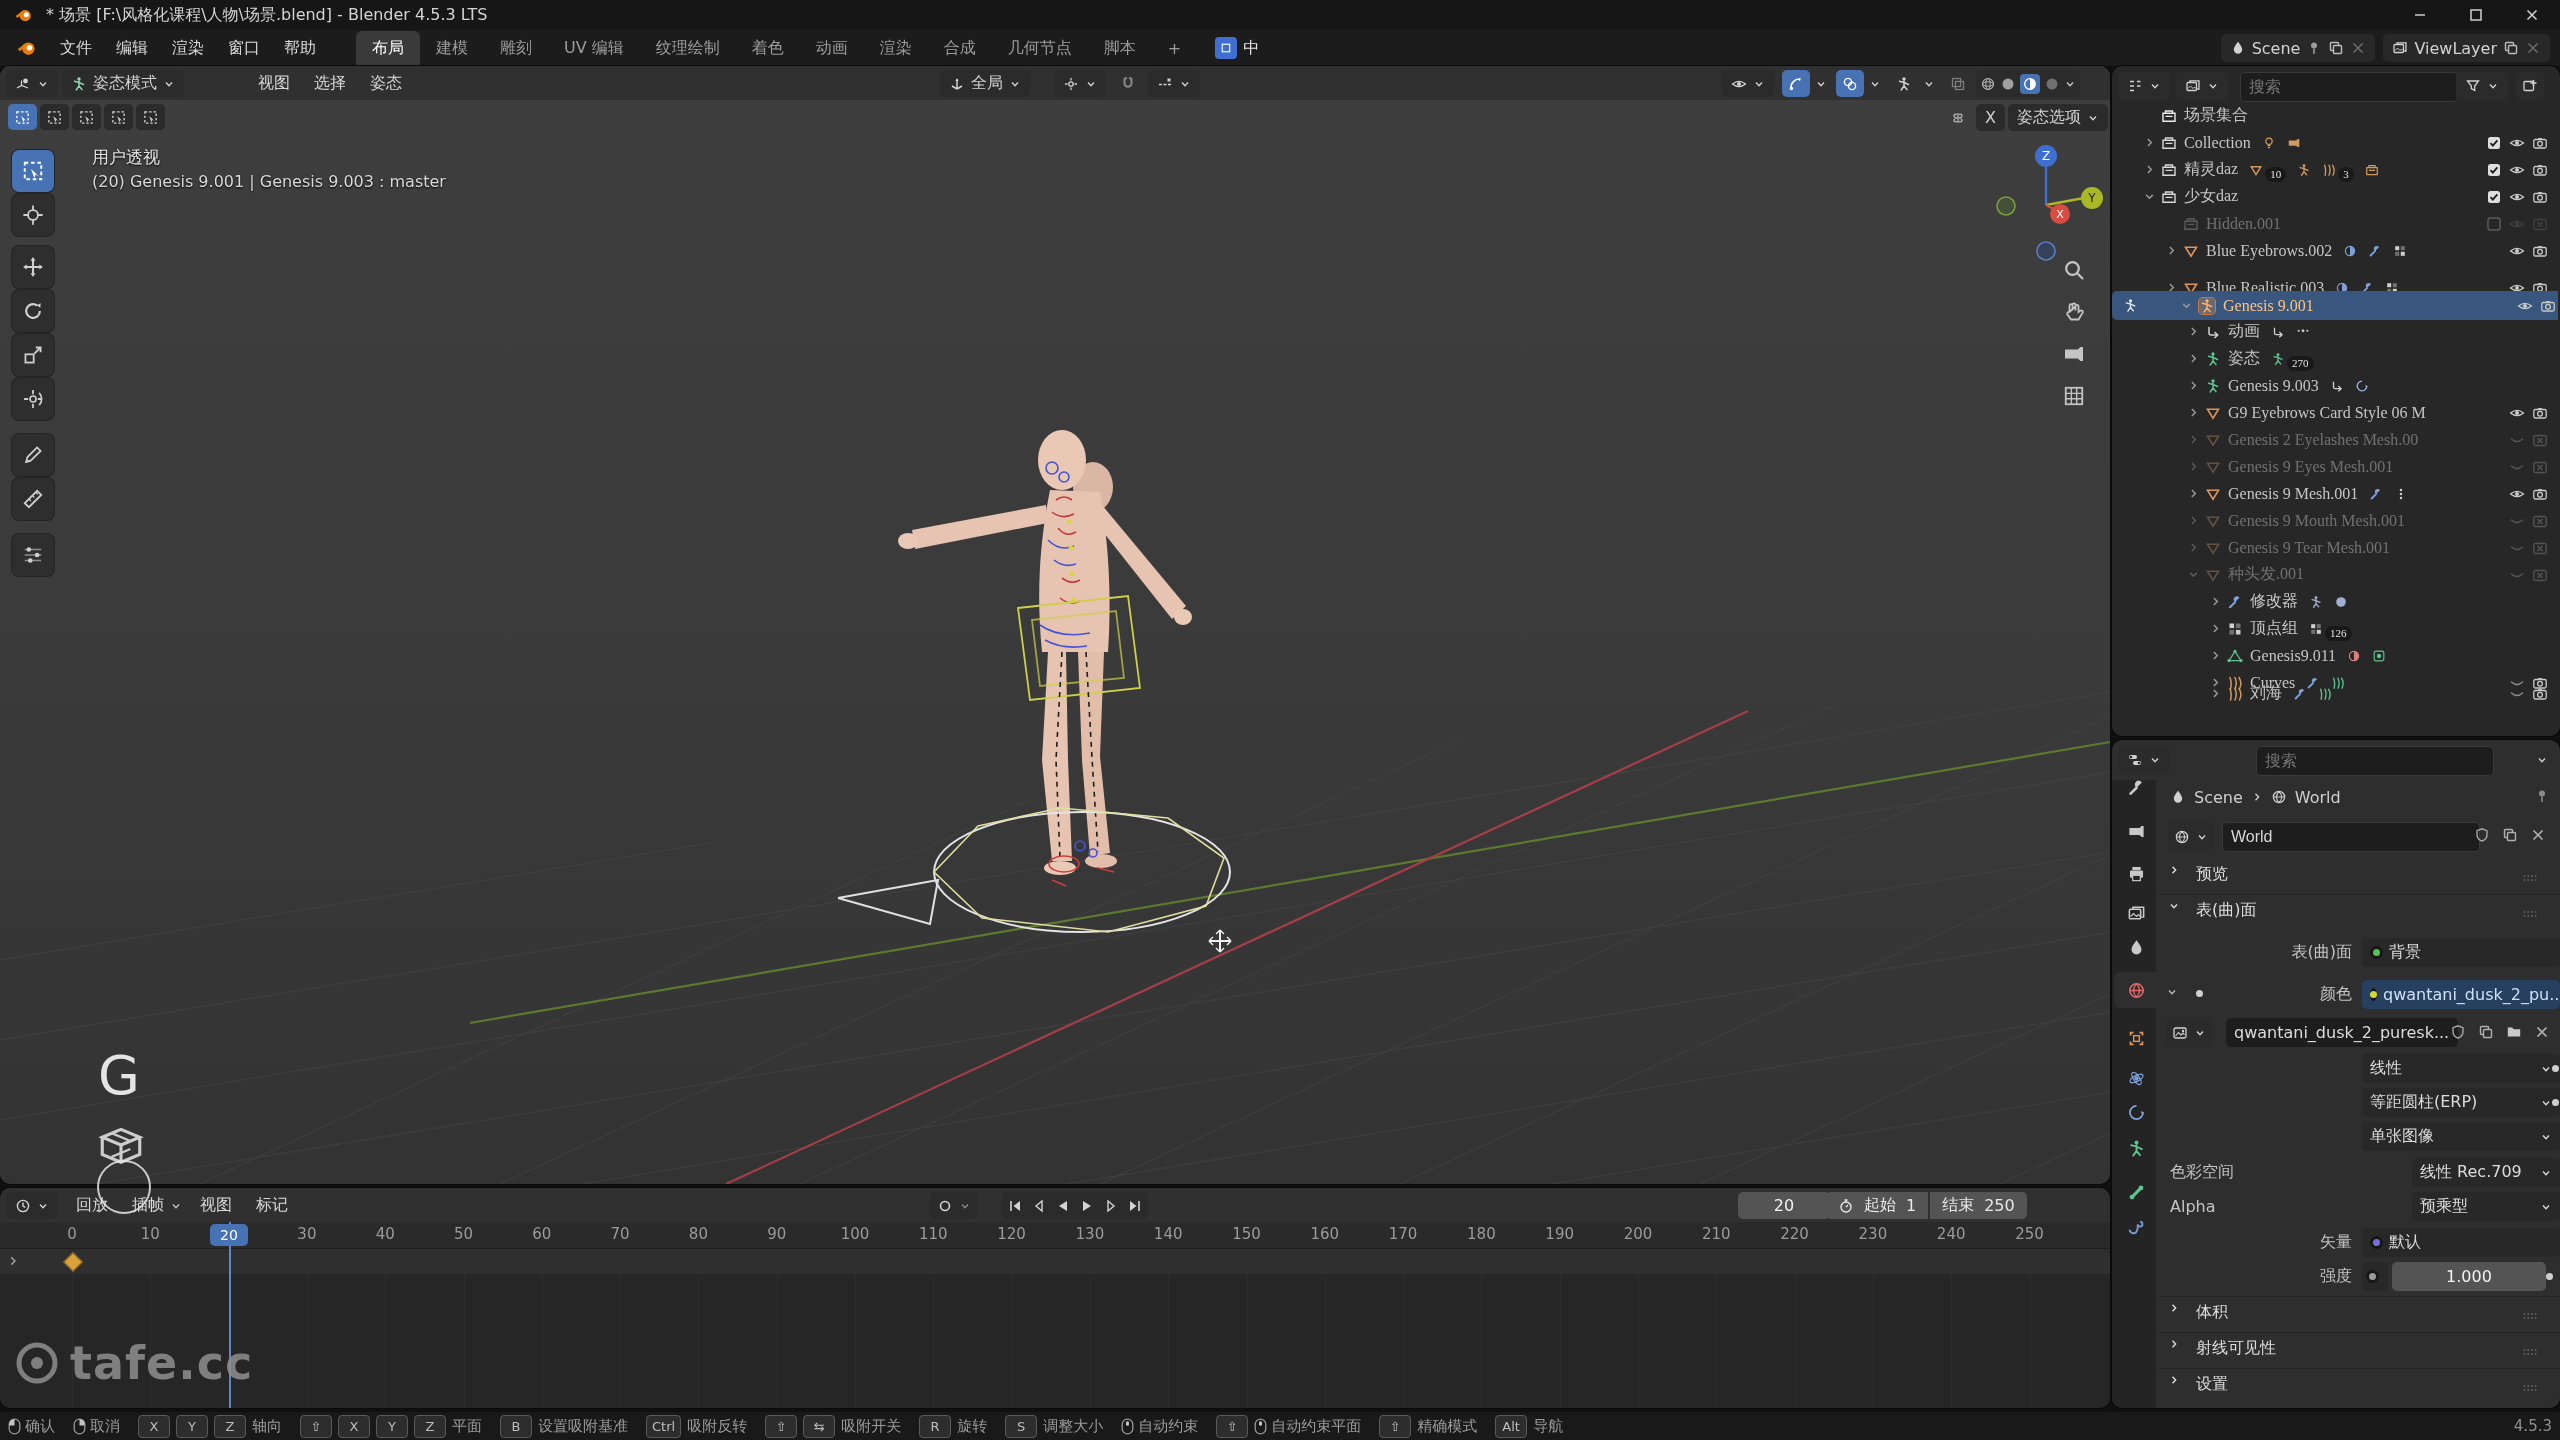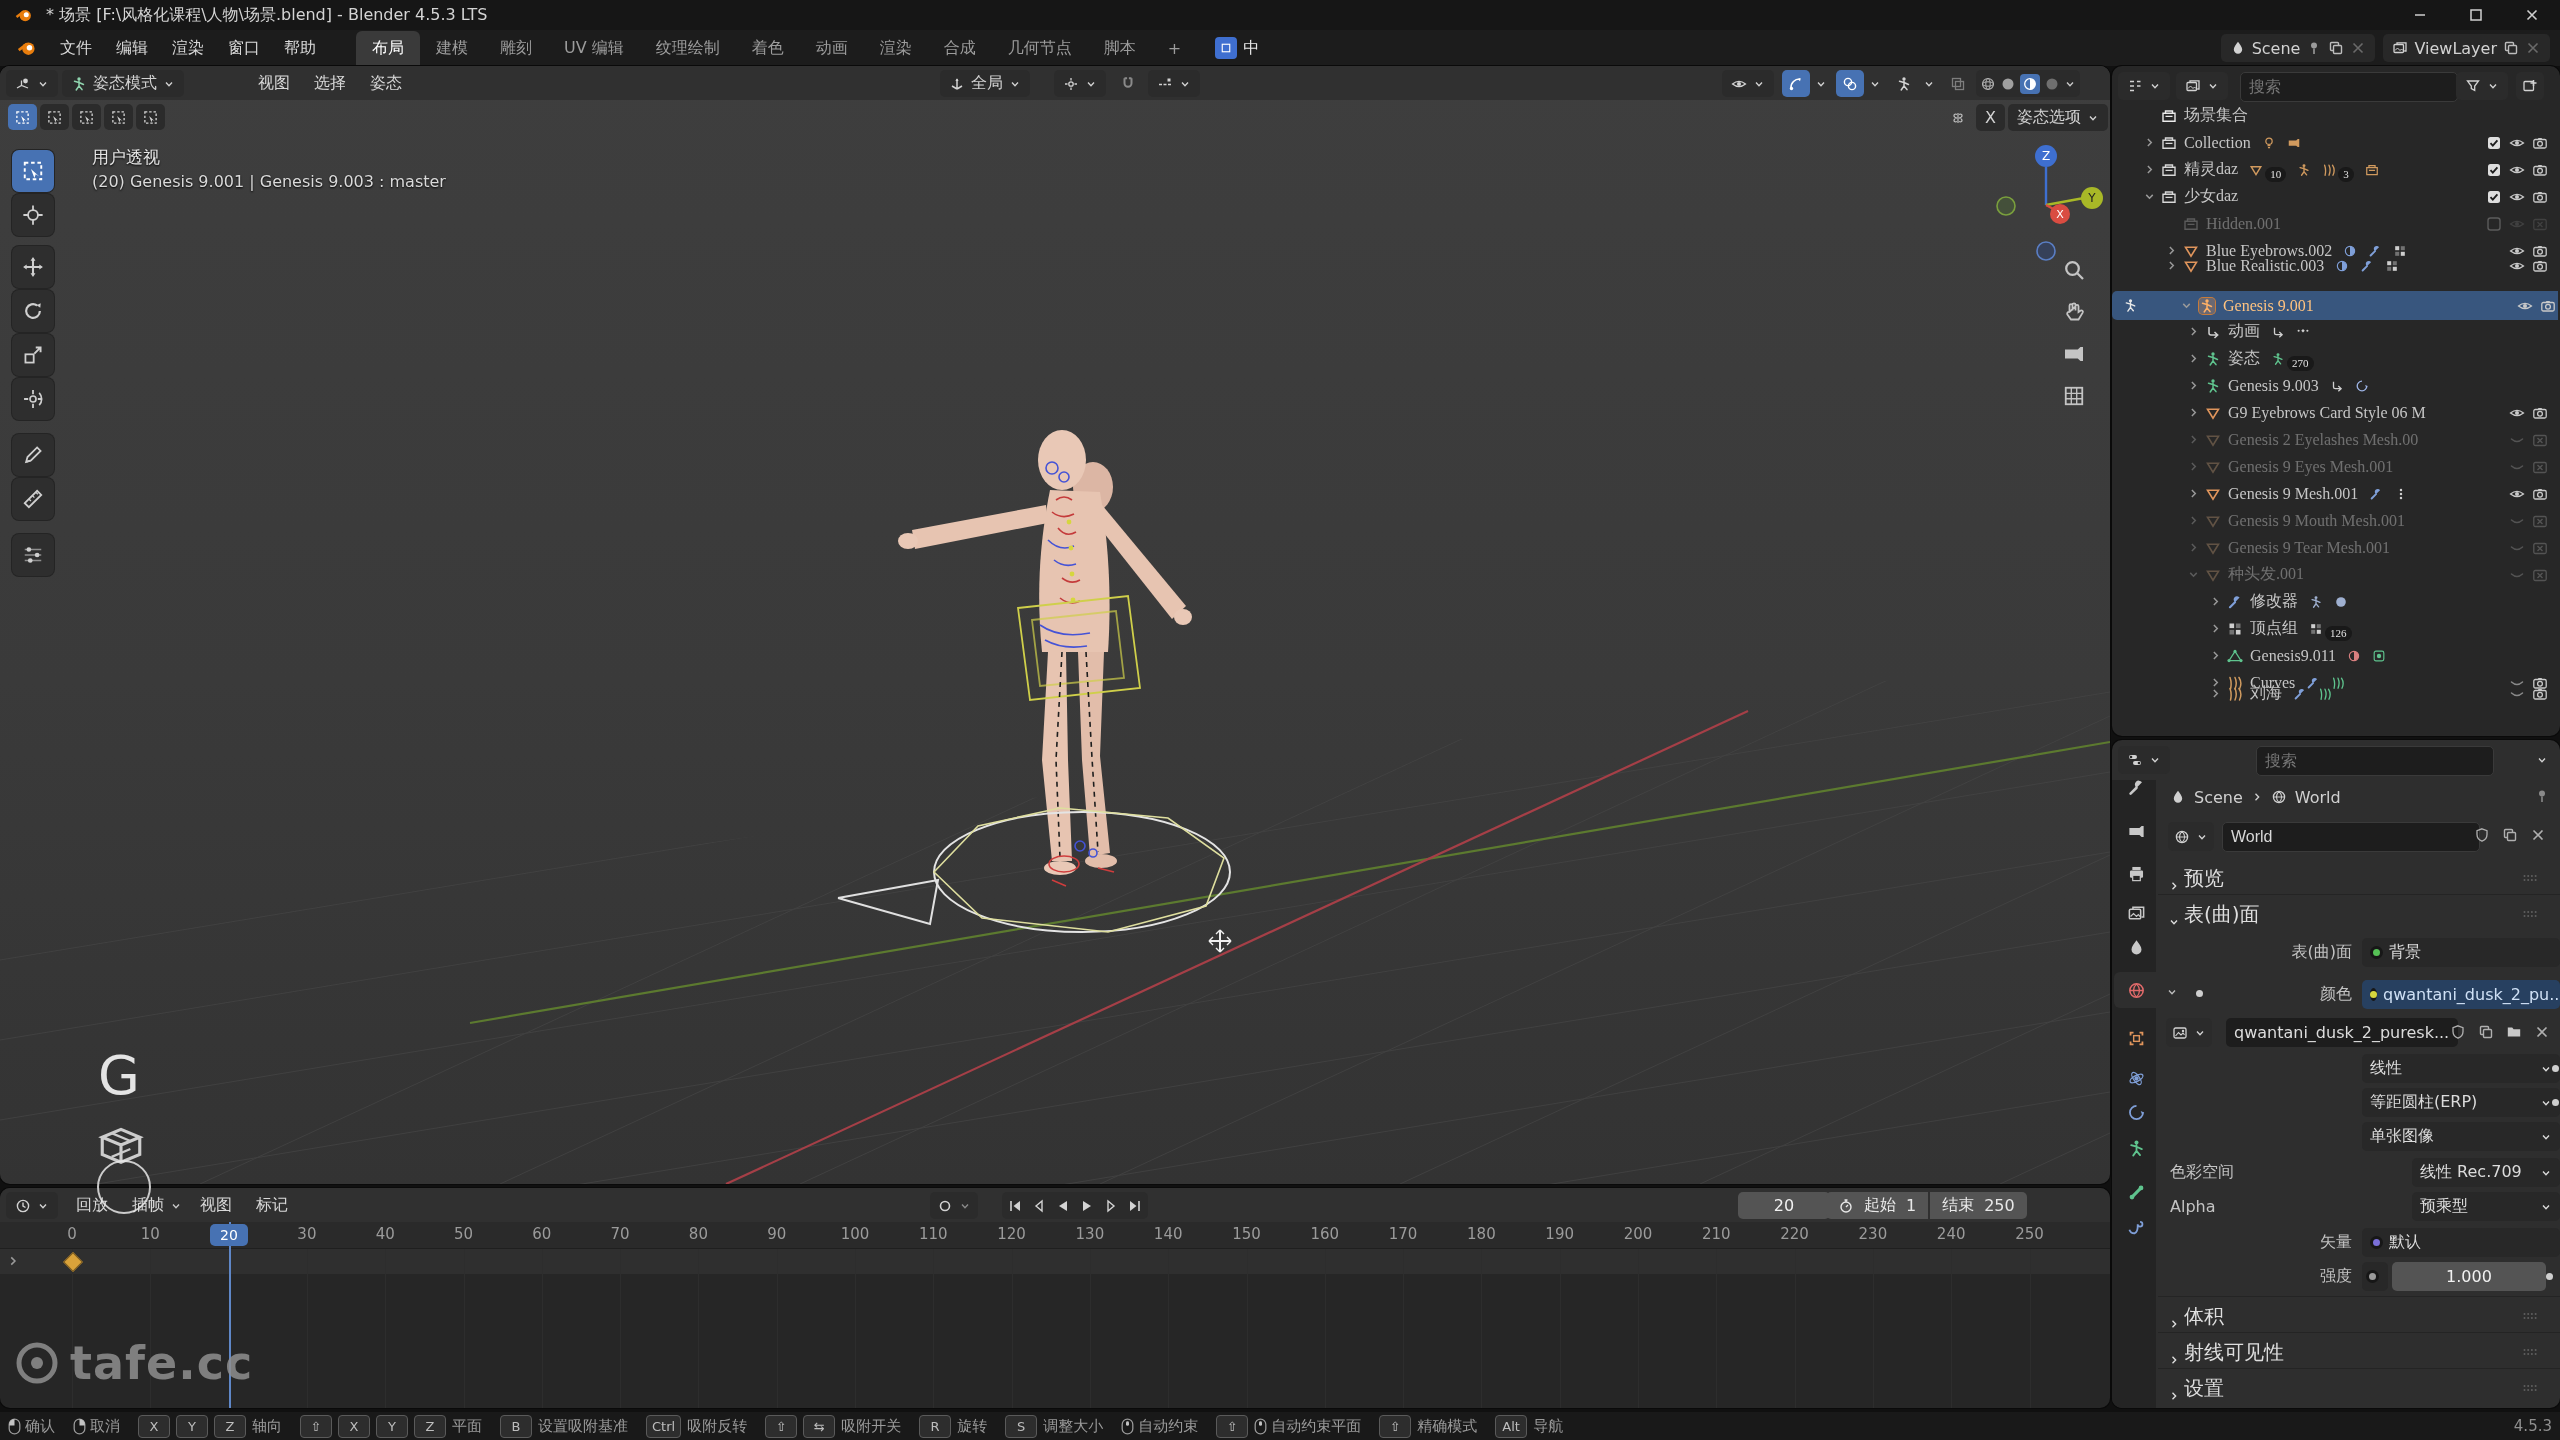--- a/index.html
+++ b/index.html
@@ -30,21 +30,21 @@
   .spacer{flex:1;}
   .ricons{display:flex;gap:7px;margin-right:10px;}
   .field{background:#1d1d1d;border:1px solid #3a3a3a;border-radius:5px;color:#d8d8d8;height:28px;
     display:flex;align-items:center;padding:0 8px;gap:6px;font-size:16px;}
   input.field{outline:none;}
   .sel{position:absolute;height:29px;background:#282828;border-radius:5px;display:flex;align-items:center;
     padding:0 8px;color:#dcdcdc;font-size:16px;gap:6px;}
   .sel .spacer{flex:1;}
   .plabel{position:absolute;color:#c3c3c3;font-size:16px;height:29px;display:flex;align-items:center;}
   .plabel.r{justify-content:flex-end;}
-  .phead{position:absolute;color:#dedede;font-size:20px;display:flex;align-items:flex-end;gap:4px;height:28px;}
+  .phead{position:absolute;color:#dedede;font-size:16px;display:flex;align-items:flex-start;gap:16px;height:28px;}
   .dotbtn{width:13px;height:13px;border-radius:50%;background:#171717;display:inline-flex;align-items:center;justify-content:center;}
   .dotbtn i{width:7px;height:7px;border-radius:50%;display:block;}
   .tick{position:absolute;top:3px;color:#9b9b9b;font-size:15px;transform:translateX(-50%);}
   .vline{position:absolute;top:0;bottom:0;width:1px;background:#2d2d2d;}
   .toolbtn{position:absolute;left:12px;width:42px;height:42px;border-radius:7px;background:#2e2e2e;
     display:flex;align-items:center;justify-content:center;color:#cfcfcf;box-shadow:0 0 0 1px #242424;}
   .toolbtn.on{background:#4772b3;color:#fff;}
   .winbtn{width:56px;height:30px;display:inline-flex;align-items:center;justify-content:center;color:#cfcfcf;}
   .ptab{position:absolute;left:2114px;width:44px;height:36px;display:flex;align-items:center;justify-content:center;border-radius:6px 0 0 6px;}
   .ptab.active{background:#2e2e2e;}
@@ -859,21 +859,21 @@
           </span>
           <span class="ico" style="color: rgb(201, 201, 201);">
             <svg width="16" height="16" viewBox="0 0 16 16" fill="currentColor">
               <rect x="1.8" y="4.5" width="12.4" height="8.5" rx="1.5" fill="none" stroke="currentColor" stroke-width="1.3"></rect>
               <circle cx="8" cy="8.7" r="2.4" fill="none" stroke="currentColor" stroke-width="1.3"></circle>
               <path d="M5.5 4.5L6.5 3h3l1 1.5z"></path>
             </svg>
           </span>
         </span>
       </div>
-      <div class="orow" style="top: 150px;">
+      <div class="orow" style="top: 172px;">
         <span style="width: 48px; flex: 0 0 auto;"></span>
         <span class="ico" style="color: rgb(154, 154, 154);">
           <svg width="13" height="13" viewBox="0 0 16 16" fill="currentColor">
             <path d="M6 3.8L10.2 8 6 12.2" fill="none" stroke="currentColor" stroke-width="1.8"></path>
           </svg>
         </span>
         <span class="ico" style="color: rgb(224, 149, 92);">
           <svg width="16" height="16" viewBox="0 0 16 16" fill="currentColor">
             <path d="M2.5 4.2h11L8 13.2z" fill="none" stroke="currentColor" stroke-width="1.6"></path>
           </svg>

